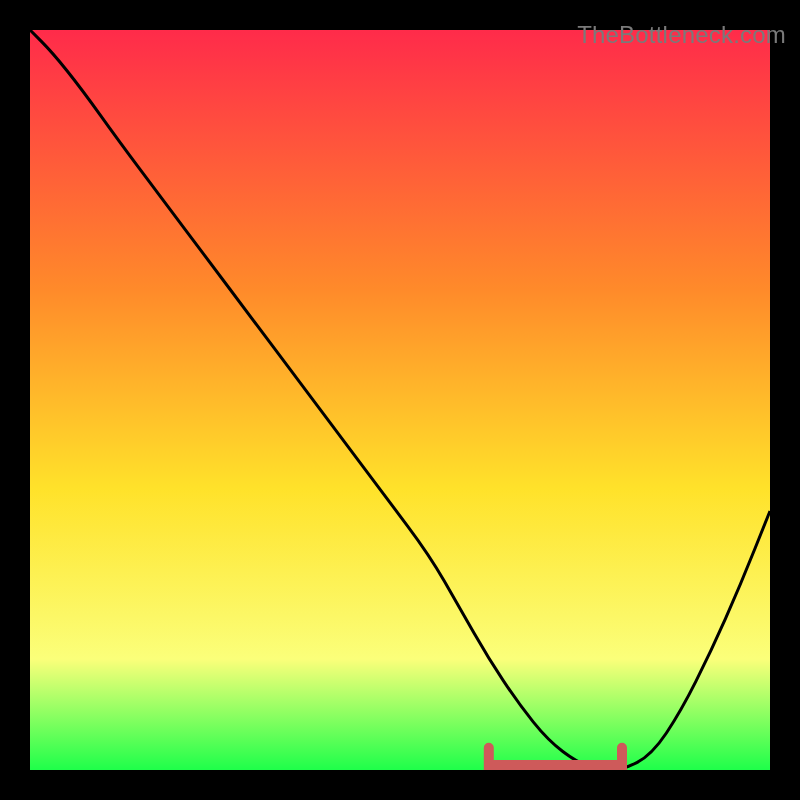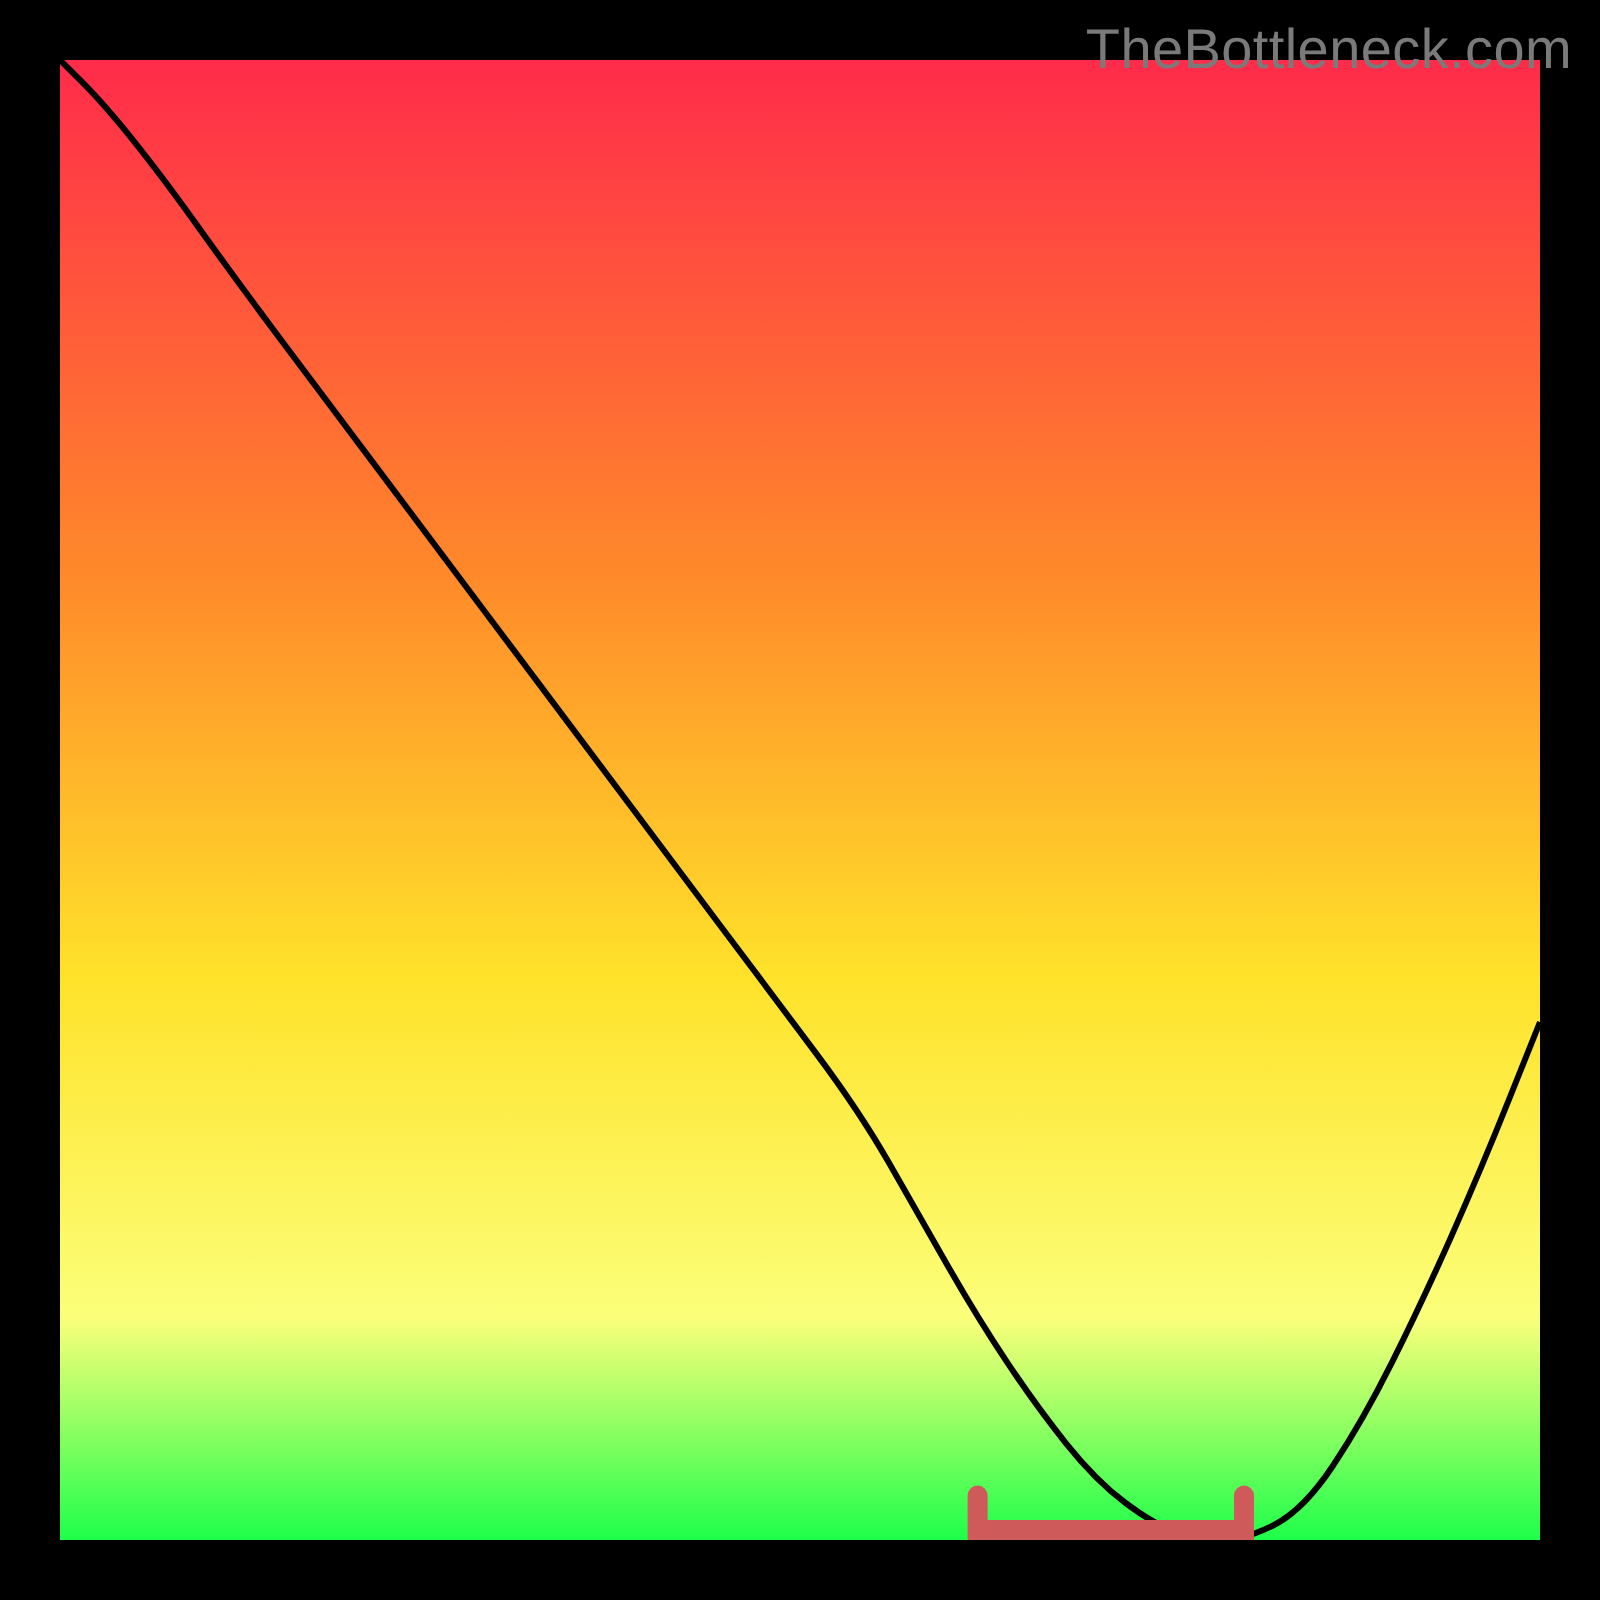--- a/index.html
+++ b/index.html
@@ -21,24 +21,24 @@
   }
   .plot-area {
     position: absolute;
     left: 0;
     top: 0;
     width: 740px;
     height: 740px;
   }
   .watermark {
     position: absolute;
-    top: 9px;
+    top: 21px;
     right: 14px;
     color: #7a7a7a;
-    font-size: 28px;
+    font-size: 24px;
     font-weight: 500;
     letter-spacing: 0.2px;
     pointer-events: none;
   }
 </style>
 </head>
 <body>
 
 <div class="frame">
   <svg class="plot-area" viewBox="0 0 740 740">

